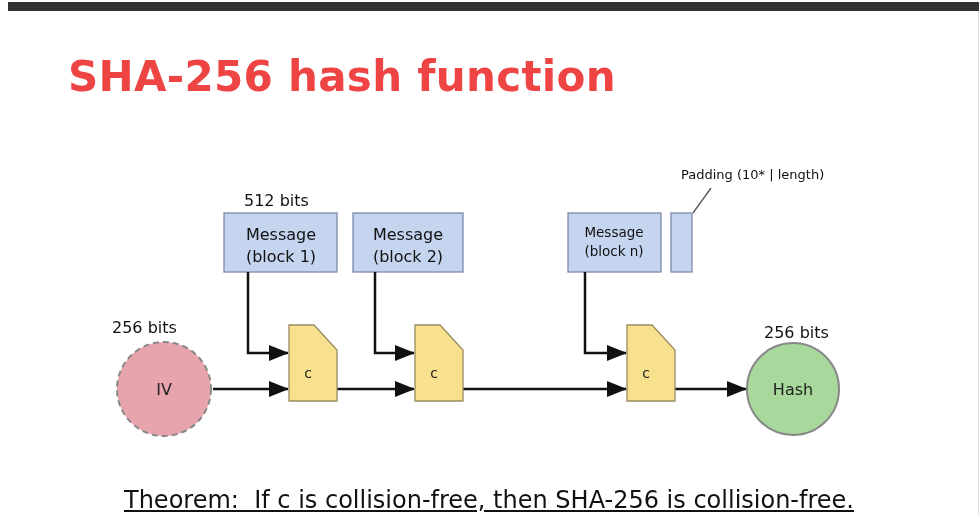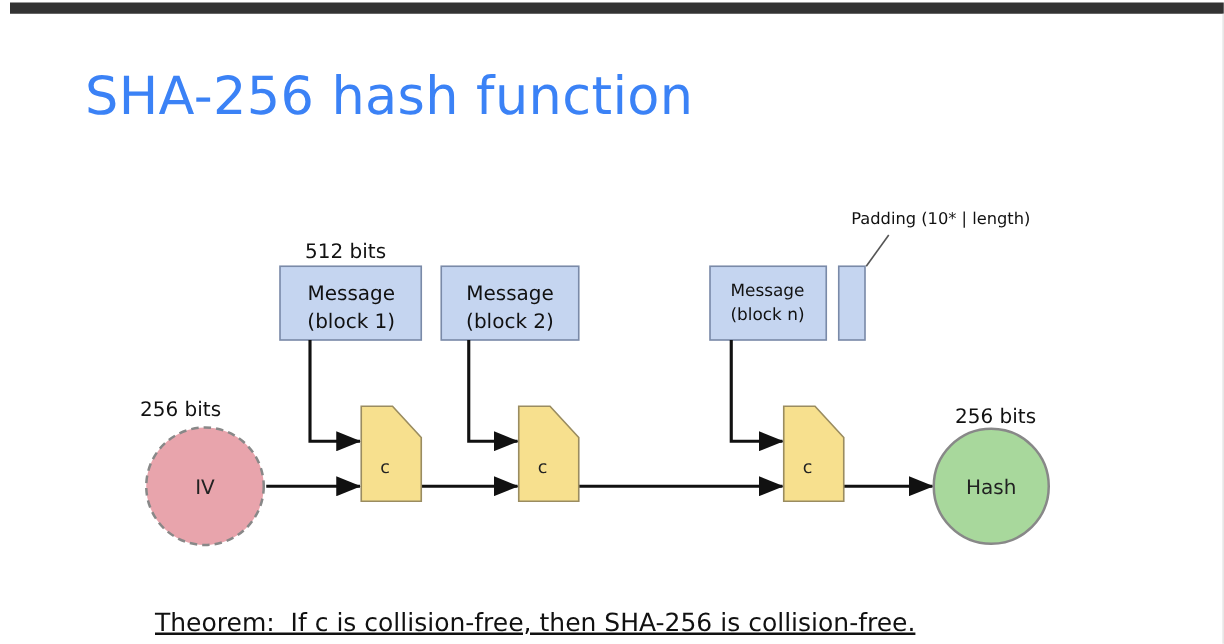--- a/index.html
+++ b/index.html
@@ -1,22 +1,22 @@
 <!DOCTYPE html>
 <html><head>
 <meta charset="utf-8">
 <style>
   html,body{margin:0;padding:0;}
   body{width:979px;height:515px;background:#fff;position:relative;overflow:hidden;font-family:"DejaVu Sans",sans-serif;}
   .topbar{position:absolute;left:8px;top:2px;width:971px;height:9px;background:#333333;}
   .rightedge{position:absolute;right:0;top:11px;width:1px;height:504px;background:#e0e0e0;}
-  .title{position:absolute;left:68px;top:52px;font-size:42px;font-weight:normal;color:#3b82f6;letter-spacing:0.3px;text-align:center;}
+  .title{position:absolute;left:68px;top:52px;font-size:42px;font-weight:bold;color:#ef4444;letter-spacing:0.3px;text-align:center;}
   svg{position:absolute;left:0;top:0;}
   svg text{font-family:"DejaVu Sans",sans-serif;}
-  .theorem{position:absolute;left:124px;top:486px;font-size:20px;color:#111;text-decoration:underline;white-space:pre;}
+  .theorem{position:absolute;left:124px;top:486px;font-size:24px;color:#111;text-decoration:underline;white-space:pre;}
 </style>
 </head>
 <body>
 
 <div class="topbar"></div>
 <div class="rightedge"></div>
 
 <div class="title">SHA-256 hash function</div>
 
 <svg width="979" height="515">

